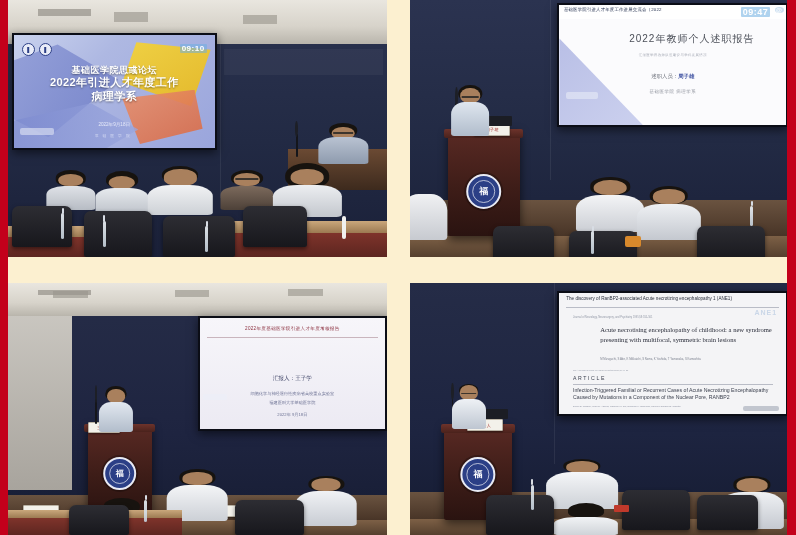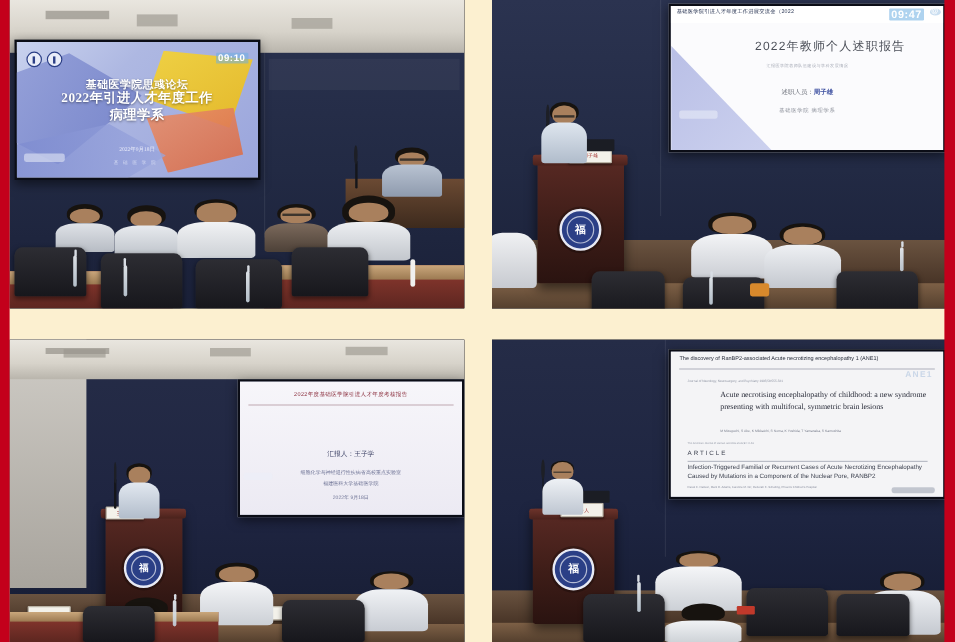--- a/index.html
+++ b/index.html
@@ -82,21 +82,21 @@
   .bottle{position:absolute;background:linear-gradient(180deg,rgba(235,240,245,.92),rgba(196,208,219,.9));
         border-radius:2px;}
   .bottle .cap{position:absolute;left:18%;right:18%;top:-22%;height:24%;background:#d8dde4;border-radius:1px;}
   .slide-hdr{position:absolute;left:2%;right:2%;top:2%;
         font-size:4.4px;color:#24304f;white-space:nowrap;overflow:hidden;letter-spacing:.2px;}
   .clock{position:absolute;font-weight:bold;color:#fff;
         background:rgba(110,175,225,.55);padding:0 2px;border-radius:1px;letter-spacing:.5px;}
   .clock.badge{background:rgba(150,190,225,.5);}
 
   
-  .poster{position:absolute;inset:0;background:linear-gradient(135deg,#c9d2ee 0%,#aeb8e2 35%,#9aa5dc 100%);font-family:Liberation Serif, serif;}
+  .poster{position:absolute;inset:0;background:linear-gradient(135deg,#c9d2ee 0%,#aeb8e2 35%,#9aa5dc 100%);}
   .poster .shardA{position:absolute;left:-6%;top:8%;width:58%;height:82%;
         background:linear-gradient(120deg,#8e9ad6,#6f7ec7);
         clip-path:polygon(0% 22%,48% 0%,100% 38%,40% 100%,0% 74%);opacity:.85;}
   .poster .shardB{position:absolute;right:2%;top:6%;width:44%;height:66%;
         background:linear-gradient(150deg,#f2d23c,#e6b61f);
         clip-path:polygon(16% 0%,100% 10%,78% 86%,0% 54%);opacity:.95;}
   .poster .shardC{position:absolute;right:6%;bottom:4%;width:40%;height:48%;
         background:linear-gradient(150deg,#e88f6b,#d96a45);
         clip-path:polygon(0% 16%,90% 0%,100% 72%,22% 100%);opacity:.9;}
   .poster .shardD{position:absolute;left:0;bottom:0;width:62%;height:40%;

